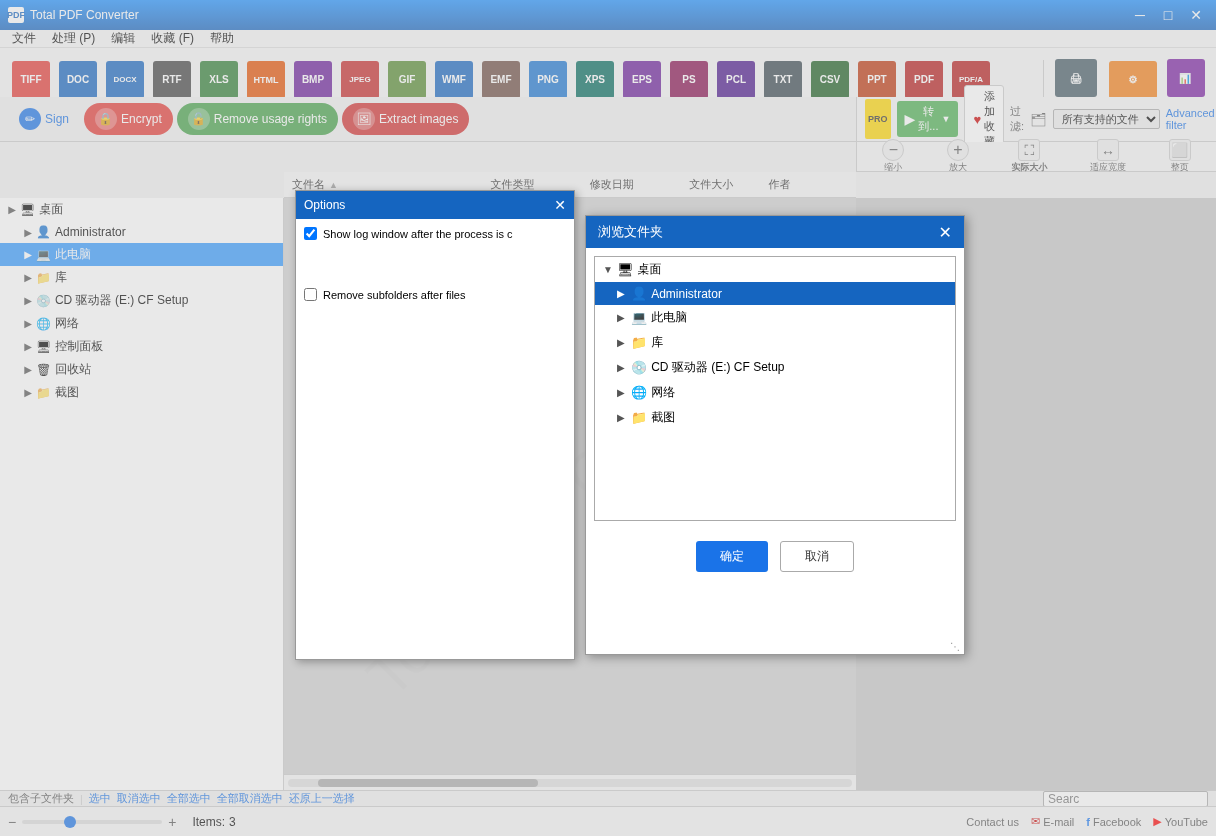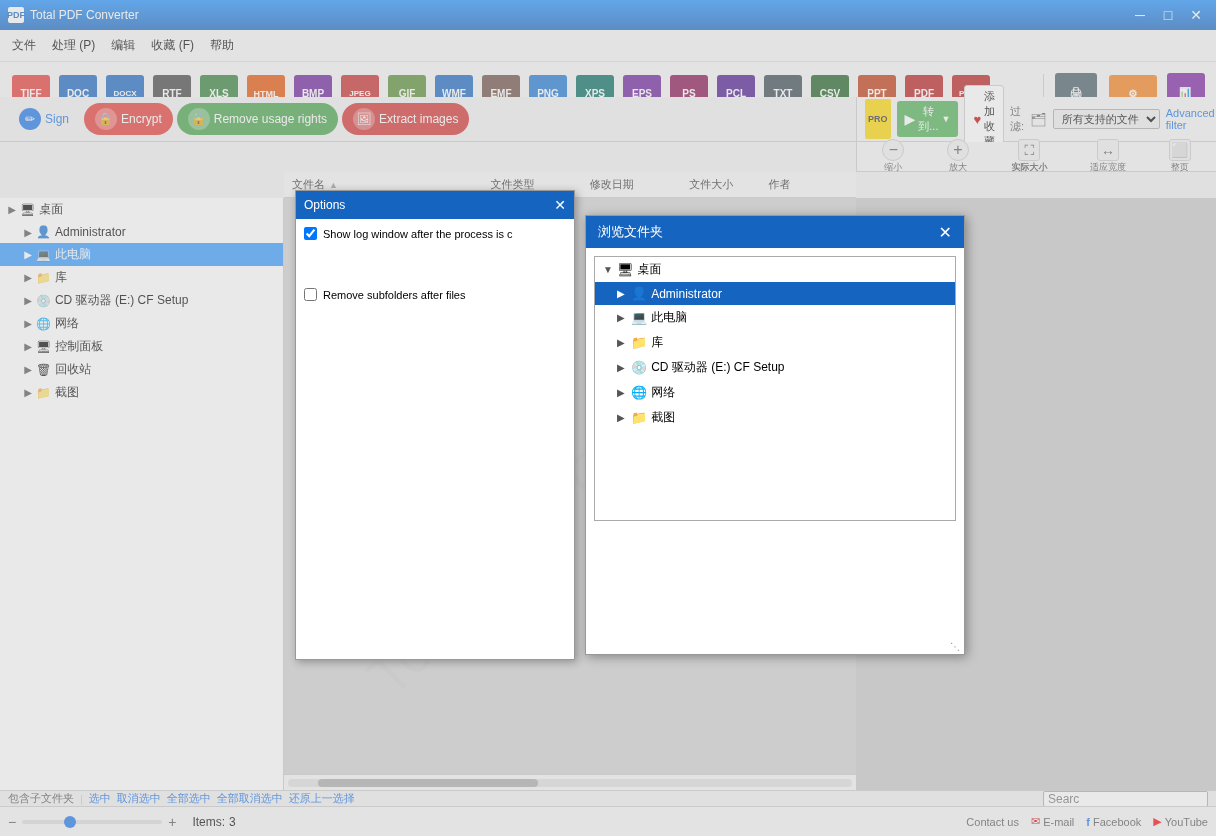--- a/index.html
+++ b/index.html
@@ -7,21 +7,21 @@
 
     
     #title-bar { background: linear-gradient(to bottom, #1e90ff, #1565c0); height: 30px; display: flex; align-items: center; justify-content: space-between; padding: 0 8px; color: white; }
     #title-bar-left { display: flex; align-items: center; gap: 6px; }
     #title-bar-left .app-icon { width: 16px; height: 16px; background: #fff; border-radius: 2px; display: flex; align-items: center; justify-content: center; font-size: 9px; color: #1565c0; font-weight: bold; }
     #title-bar-title { font-size: 12px; font-weight: normal; }
     #title-bar-controls { display: flex; gap: 4px; }
     .title-btn { width: 24px; height: 20px; background: transparent; border: none; color: white; cursor: pointer; font-size: 14px; display: flex; align-items: center; justify-content: center; border-radius: 3px; }
 
     
-    #menu-bar { background: #f5f5f5; height: 32px; display: flex; align-items: center; padding: 0 4px; border-bottom: 1px solid #ddd; }
+    #menu-bar { background: #f5f5f5; height: 18px; display: flex; align-items: center; padding: 0 4px; border-bottom: 1px solid #ddd; }
     .menu-item { padding: 2px 8px; cursor: pointer; font-size: 12px; border-radius: 2px; }
 
     
     #toolbar { background: #f5f5f5; height: 75px; border-bottom: 1px solid #ccc; display: flex; align-items: center; padding: 4px 8px; gap: 2px; }
     .tool-btn { display: flex; flex-direction: column; align-items: center; width: 46px; cursor: pointer; padding: 2px; border-radius: 3px; }
     .tool-icon { width: 38px; height: 38px; border-radius: 3px; display: flex; align-items: center; justify-content: center; font-size: 10px; font-weight: bold; color: white; }
     .tool-label { font-size: 9px; color: #333; margin-top: 1px; text-align: center; }
     .toolbar-sep { width: 1px; height: 50px; background: #ccc; margin: 0 4px; }
 
     
@@ -468,15 +468,19 @@
       <span class="browse-tree-icon">🌐</span>
       <span>网络</span>
     </div>
 
     <div class="browse-tree-item" style="padding-left:22px;">
       <span class="arrow">▶</span>
       <span class="browse-tree-icon" style="color:#ffc107;">📁</span>
       <span>截图</span>
     </div>
   </div>
+  <div id="browse-buttons">
+    <button class="confirm-btn">确定</button>
+    <button class="cancel-btn">取消</button>
+  </div>
 
   <div style="position:absolute;bottom:2px;right:4px;font-size:10px;color:#999;">⋱</div>
 </div>
 
 </body></html>

